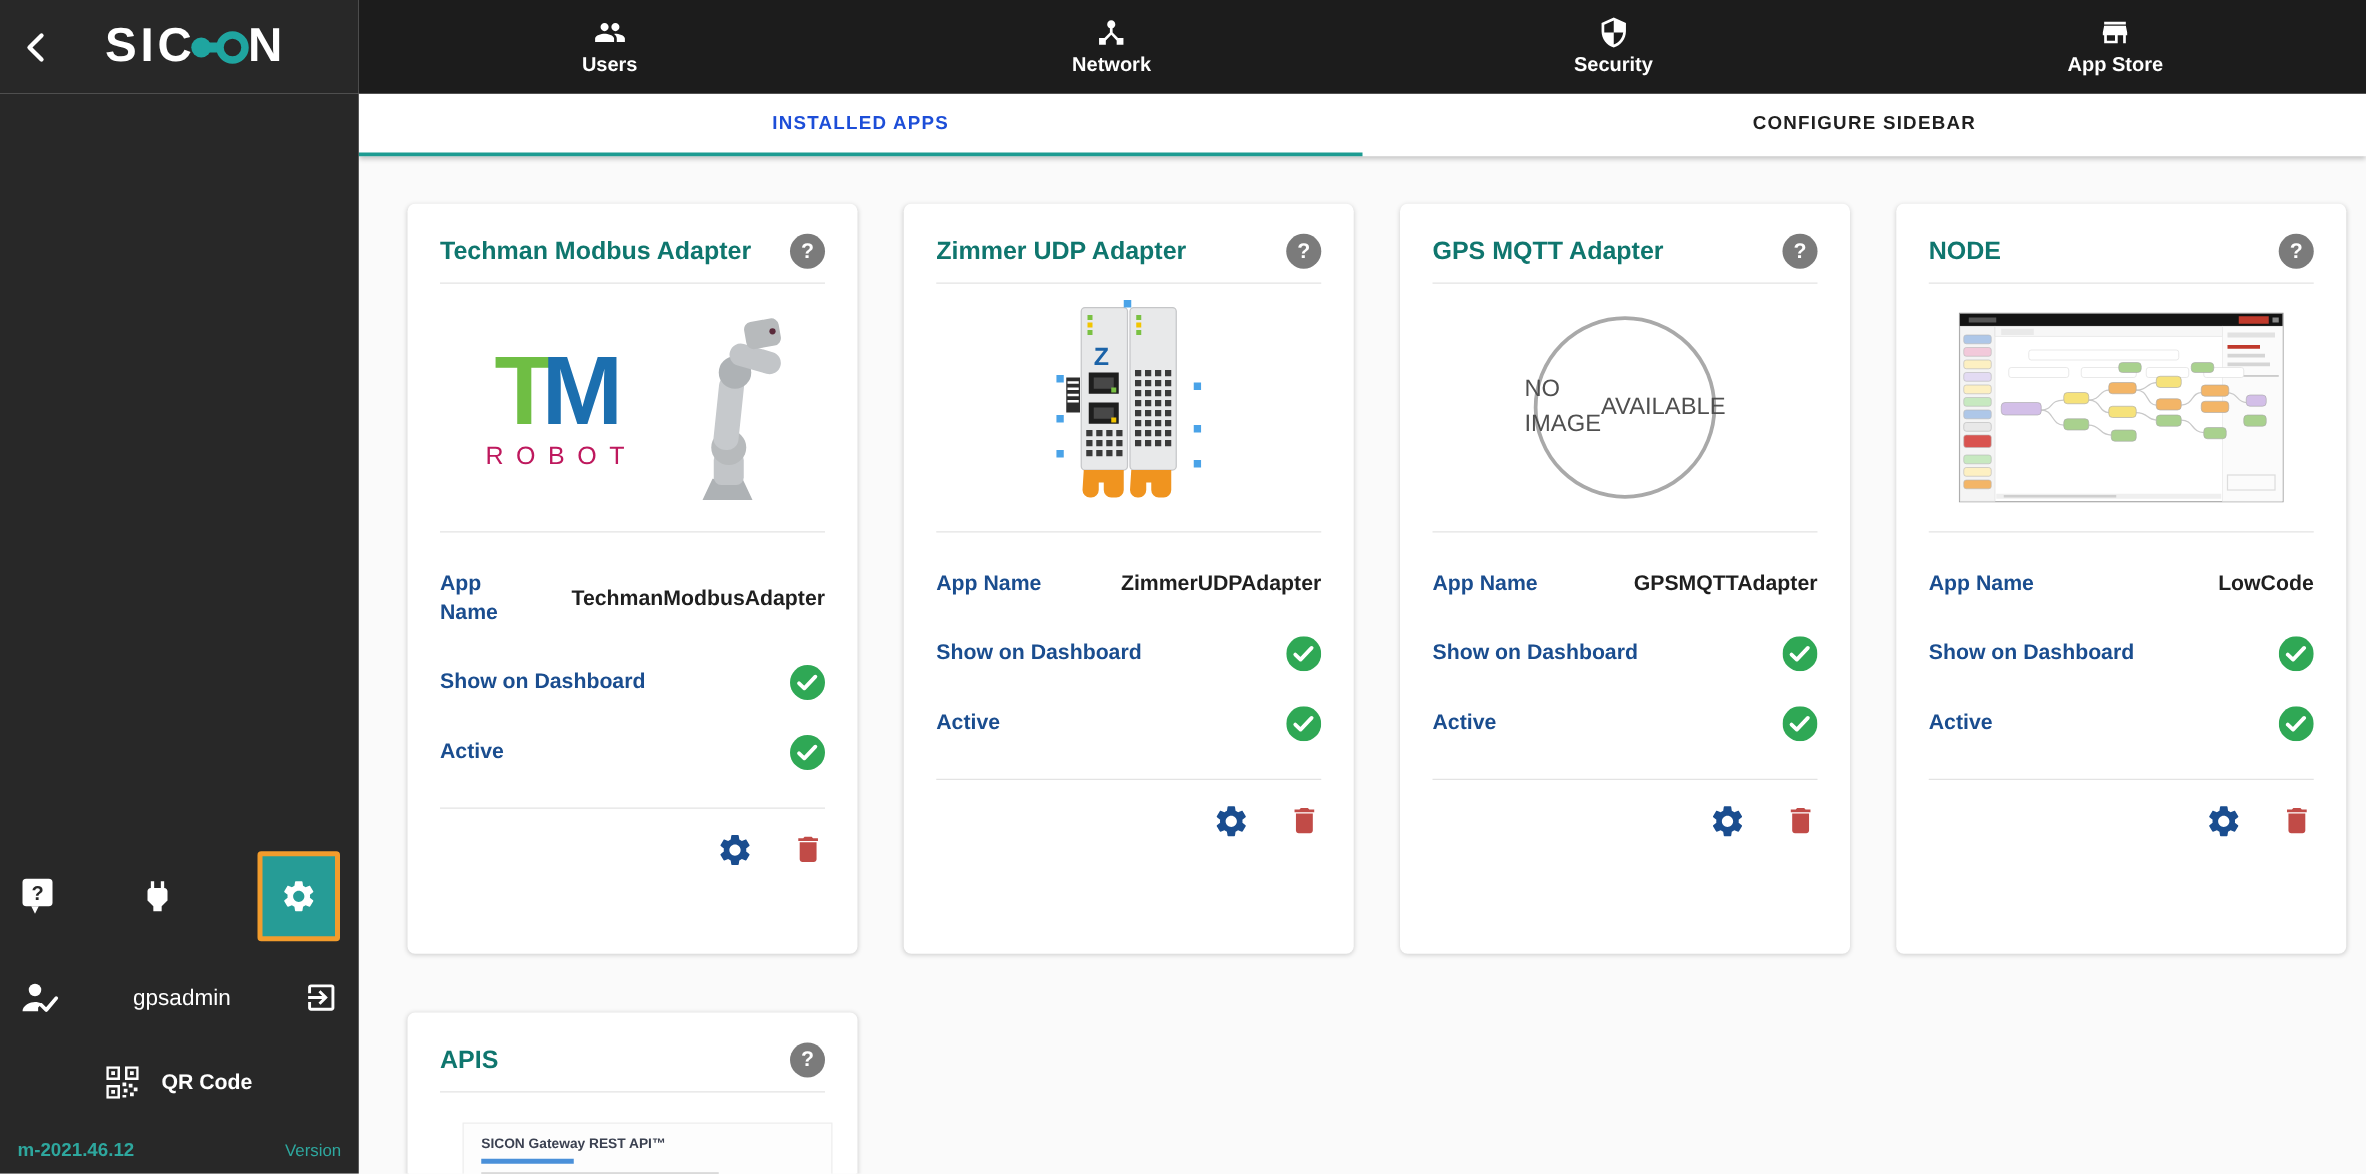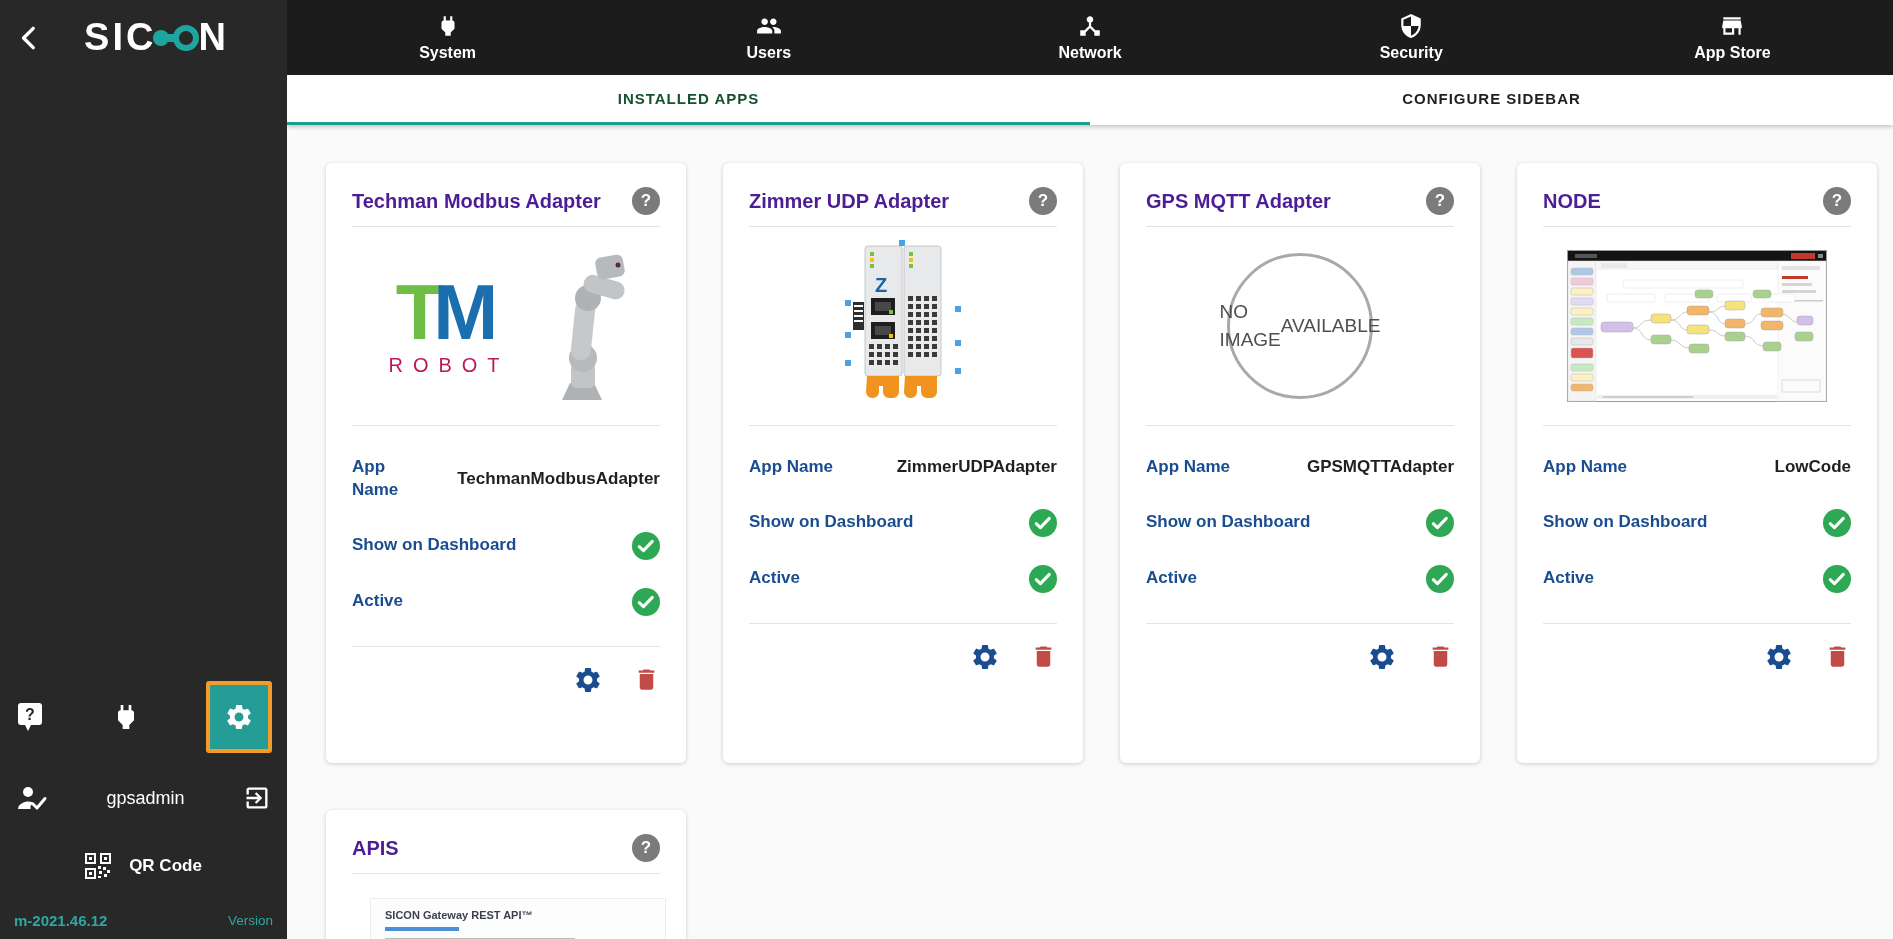--- a/index.html
+++ b/index.html
@@ -42,30 +42,30 @@
               gap:5px; color:#fff; cursor:pointer; }
   .nav-item svg { width:26px; height:26px; }
   .nav-label { font-size:16px; font-weight:600; }
   .nav-item.active { background:#269C96; border:4px solid #F29C2C; margin:3px 2px; border-radius:2px; }
 
   
   .tabbar { position:absolute; left:287px; top:75px; width:1606px; height:50px; background:#fff;
             display:flex; box-shadow:0 2px 4px rgba(0,0,0,0.22); z-index:2; }
   .tab { flex:1; display:flex; align-items:center; justify-content:center; font-weight:700;
          font-size:15px; letter-spacing:1px; color:#1F1F1F; border-bottom:3px solid transparent; cursor:pointer; }
-  .tab.active { color:#14532d; border-bottom-color:#1D9C92; }
+  .tab.active { color:#1d4ed8; border-bottom-color:#1D9C92; }
 
   
   .content { position:absolute; left:287px; top:125px; width:1606px; height:814px; background:#FAFAFA;
              padding:38px 0 0 39px; overflow:hidden; }
   .grid { display:grid; grid-template-columns:repeat(4,360px); column-gap:37px; row-gap:47px; }
   .card { width:360px; height:600px; background:#fff; border-radius:6px;
           box-shadow:0 1px 4px rgba(0,0,0,0.18); padding:0 26px; position:relative; }
   .card-head { display:flex; align-items:center; justify-content:space-between; padding-top:30px; height:46px; }
-  .card-title { color:#4c1d95; font-size:20px; font-weight:700; }
+  .card-title { color:#0f766e; font-size:20px; font-weight:700; }
   .help-circle { width:28px; height:28px; border-radius:50%; background:#7B7B7B; color:#fff;
                  font-weight:700; font-size:17px; display:flex; align-items:center; justify-content:center; cursor:pointer; }
   .divider { border-top:1px solid #E3E3E3; }
   .divider1 { margin-top:17px; }
   .img-area { height:198px; display:flex; align-items:center; justify-content:center; }
   .row { display:flex; align-items:center; justify-content:space-between; }
   .row-label { color:#1A4D8F; font-weight:700; font-size:17px; line-height:1.35; }
   .row-label.wrap { max-width:64px; }
   .row-value { color:#1F1F1F; font-weight:700; font-size:17px; text-align:right; }
   .row.app { margin-top:30px; }
@@ -110,28 +110,20 @@
         <circle cx="9" cy="15" r="8" fill="#1FA5A0"></circle>
         <rect x="9" y="11" width="16" height="8" fill="#1FA5A0"></rect>
         <circle cx="34" cy="15" r="10" fill="none" stroke="#1FA5A0" stroke-width="6"></circle>
       </svg>
     </span>
     <span class="logo-txt">N</span>
   </div>
 </div>
 
 <div class="topnav">
-  <div class="nav-item">
-    <span>
-      <svg viewBox="0 0 24 24" fill="#fff">
-          <path d="M16.01 7L16 3h-2v4h-4V3H8v4h-.01C6.9 6.99 6 7.89 6 8.98v5.52L9.5 18v3h5v-3l3.5-3.5V8.98c0-1.09-.9-1.99-1.99-1.98z"></path>
-        </svg>
-    </span>
-    <span class="nav-label">System</span>
-  </div>
   <div class="nav-item">
     <span>
       <svg viewBox="0 0 24 24" fill="#fff">
           <path d="M16 11c1.66 0 2.99-1.34 2.99-3S17.66 5 16 5c-1.66 0-3 1.34-3 3s1.34 3 3 3zm-8 0c1.66 0 2.99-1.34 2.99-3S9.66 5 8 5C6.34 5 5 6.34 5 8s1.34 3 3 3zm0 2c-2.33 0-7 1.17-7 3.5V19h14v-2.5c0-2.33-4.67-3.5-7-3.5zm8 0c-.29 0-.62.02-.97.05 1.16.84 1.97 1.97 1.97 3.45V19h6v-2.5c0-2.33-4.67-3.5-7-3.5z"></path>
         </svg>
     </span>
     <span class="nav-label">Users</span>
   </div>
   <div class="nav-item">
     <span>

